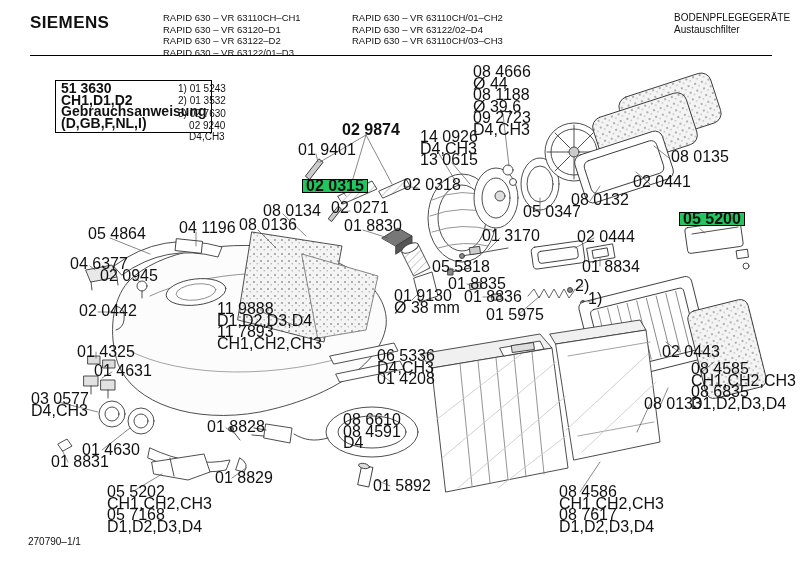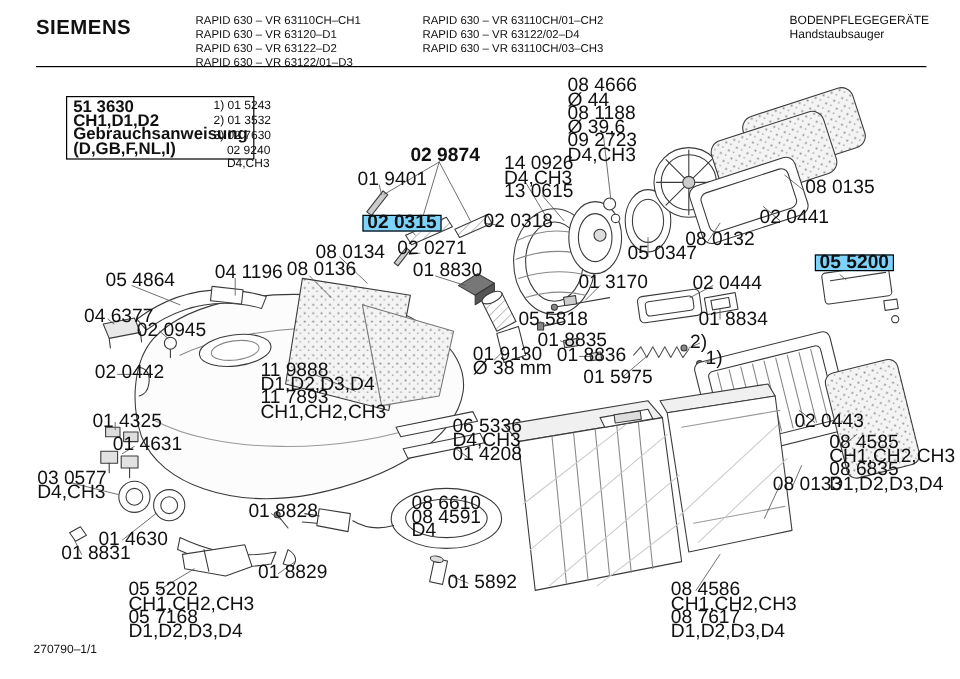--- a/index.html
+++ b/index.html
@@ -1,28 +1,28 @@
 <!DOCTYPE html>
 <html><head>
 <meta charset="utf-8">
 <style>
   html,body{margin:0;padding:0;background:#fff;}
   .page{position:relative;width:800px;height:566px;background:#fff;overflow:hidden;
         font-family:"Liberation Sans","DejaVu Sans",sans-serif;color:#111;}
   .abs{position:absolute;}
   .brand{font-size:17px;font-weight:bold;letter-spacing:.4px;}
   .models div{font-size:9.5px;line-height:11.5px;white-space:pre;}
-  .right-head{font-size:10px;line-height:12px;text-align:left;}
+  .right-head{font-size:10px;line-height:12px;text-align:left;margin-left:16px;}
   .rule{border-top:1.4px solid #000;width:742px;}
   .info-box{border:1.6px solid #000;padding:2px 5px 3px 5px;font-size:14px;font-weight:bold;
             line-height:11.5px;white-space:pre;}
   .legend{font-size:10px;line-height:11.5px;white-space:pre;}
   .plabel{position:absolute;font-size:16px;line-height:11.5px;white-space:pre;z-index:5;}
   .bold{font-weight:bold;}
-  .boxed{border:1.2px solid #000;padding:0 3px;font-weight:bold;background:#7dd3fc;}
+  .boxed{border:1.2px solid #000;padding:0 3px;font-weight:bold;background:#22c55e;}
   .footer{font-size:10px;}
   svg{position:absolute;left:0;top:0;z-index:1;}
 </style>
 </head>
 <body>
 
 <div class="page">
 
   <div class="abs brand" style="left:30px;top:13px">SIEMENS</div>
   <div class="abs models" style="left:163px;top:12px">
@@ -31,21 +31,21 @@
     <div>RAPID 630 – VR 63122–D2</div>
     <div>RAPID 630 – VR 63122/01–D3</div>
   </div>
   <div class="abs models" style="left:352px;top:12px">
     <div>RAPID 630 – VR 63110CH/01–CH2</div>
     <div>RAPID 630 – VR 63122/02–D4</div>
     <div>RAPID 630 – VR 63110CH/03–CH3</div>
   </div>
   <div class="abs right-head" style="left:658px;top:12px">
     <div>BODENPFLEGEGERÄTE</div>
-    <div>Handstaubsauger</div>
+    <div>Austauschfilter</div>
   </div>
   <div class="abs rule" style="left:30px;top:55px"></div>
 
   <div class="abs info-box" style="left:55px;top:80px">51 3630
 CH1,D1,D2
 Gebrauchsanweisung
 (D,GB,F,NL,I)</div>
   <div class="abs legend" style="left:178px;top:83px">1) 01 5243
 2) 01 3532</div>
   <div class="abs legend" style="left:178px;top:108px">3) 02 7630
@@ -327,21 +327,21 @@
   <div class="plabel" style="left:523px;top:206px">05 0347</div>
   <div class="plabel" style="left:263px;top:205px">08 0134</div>
   <div class="plabel" style="left:239px;top:219px">08 0136</div>
   <div class="plabel" style="left:344px;top:220px">01 8830</div>
   <div class="plabel" style="left:482px;top:230px">01 3170</div>
   <div class="plabel" style="left:577px;top:231px">02 0444</div>
   <div class="plabel boxed" style="left:679px;top:212px">05 5200</div>
   <div class="plabel" style="left:88px;top:228px">05 4864</div>
   <div class="plabel" style="left:179px;top:222px">04 1196</div>
   <div class="plabel" style="left:70px;top:258px">04 6377</div>
-  <div class="plabel" style="left:114px;top:270px">02 0945</div>
+  <div class="plabel" style="left:100px;top:270px">02 0945</div>
   <div class="plabel" style="left:79px;top:305px">02 0442</div>
   <div class="plabel" style="left:432px;top:261px">05 5818</div>
   <div class="plabel" style="left:582px;top:261px">01 8834</div>
   <div class="plabel" style="left:448px;top:278px">01 8835</div>
   <div class="plabel" style="left:464px;top:291px">01 8836</div>
   <div class="plabel" style="left:575px;top:280px">2)</div>
   <div class="plabel" style="left:588px;top:293px">1)</div>
   <div class="plabel" style="left:486px;top:309px">01 5975</div>
   <div class="plabel" style="left:394px;top:290px">01 9130
 Ø 38 mm</div>

